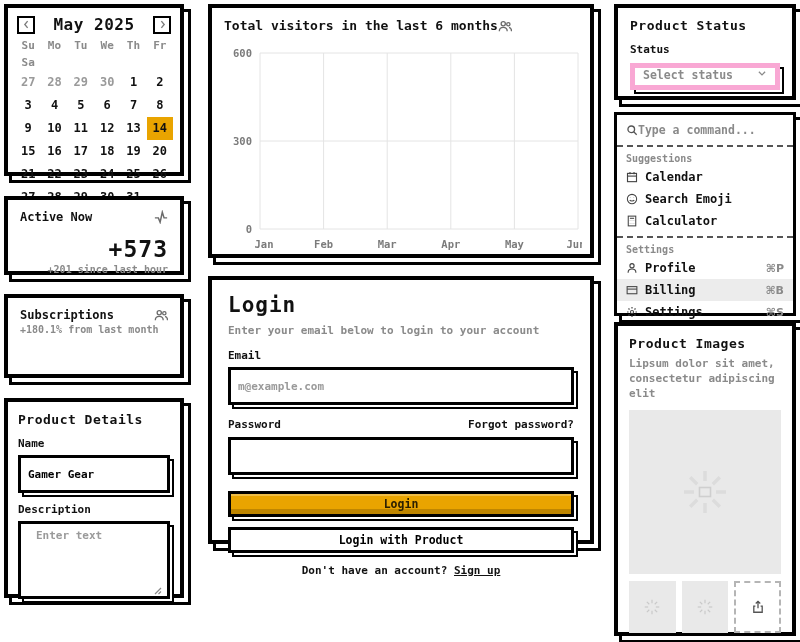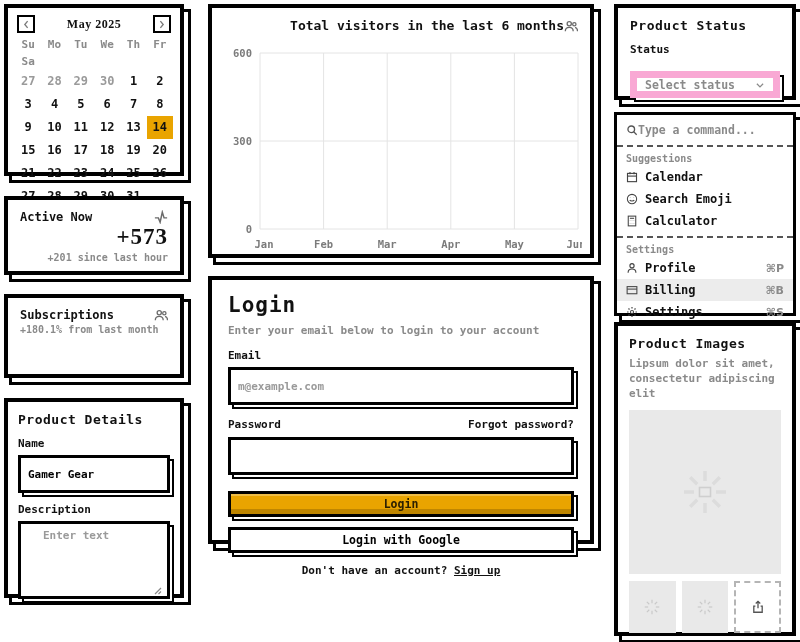--- a/index.html
+++ b/index.html
@@ -9,51 +9,51 @@
 
   .card { position:absolute; background:#fff; border:4px solid #000;
     box-shadow:6px 6px 0 -2px #fff, 6px 6px 0 1px #000; }
   .thin { border-width:3px; }
 
   
   #card-calendar { left:4px; top:4px; width:180px; height:172px; padding:5px 7px; }
   .cal-head { display:flex; align-items:center; justify-content:space-between; padding:2px 2px 3px; }
   .cal-nav { width:18px; height:18px; border:2px solid #000; background:#fff;
     display:flex; align-items:center; justify-content:center; color:#7b7b7b; cursor:pointer; }
-  .cal-title { font-size:12px; letter-spacing:0.5px;font-family:Liberation Serif, serif; }
+  .cal-title { font-size:16px; letter-spacing:0.5px; }
   .cal-week, .cal-grid { display:grid; grid-template-columns:repeat(6,1fr); text-align:center; }
   .cal-week span { font-size:11px; color:#8a8a8a; line-height:17px; }
   .cal-grid span { font-size:12px; line-height:23px; cursor:pointer; }
   .cal-grid span.muted { color:#9a9a9a; }
   .cal-grid span.selected { background:var(--accent); }
 
   
   #card-active { left:4px; top:196px; width:180px; height:79px; padding:10px 12px;text-align:right; }
   #card-subs   { left:4px; top:294px; width:180px; height:84px; padding:10px 12px; }
   .stat-head { display:flex; justify-content:space-between; align-items:center; font-size:12px; }
   .stat-head .ic { color:#6b6b6b; }
-  .stat-value { font-size:23px; letter-spacing:1px; margin-top:0;font-family:Liberation Serif, serif; }
+  .stat-value { font-size:23px; letter-spacing:1px; margin-top:12px; }
   .stat-cap { font-size:10px; color:#8a8a8a; margin-top:2px; white-space:nowrap; }
 
   
   #card-details { left:4px; top:398px; width:180px; height:200px; padding:10px 10px; }
   .card-title { font-size:13px; letter-spacing:0.5px; }
   .fld-label { font-size:11px; margin:10px 0 5px; }
   .pix-input { width:100%; border:3px solid #000; background:#fff; height:25px;
     font:inherit; font-size:11px; padding:16px 7px; outline:none;
     box-shadow:4px 4px 0 -2px #fff, 4px 4px 0 0 #000; }
   .pix-input::placeholder, .pix-area::placeholder { color:#9a9a9a; font-weight:bold; }
   .pix-area { width:100%; height:78px; border:3px solid #000; background:#fff;
-    font:inherit; font-size:11px; padding:5px 22px; outline:none; resize:none;
+    font:inherit; font-size:11px; padding:5px 15px; outline:none; resize:none;
     box-shadow:4px 4px 0 -2px #fff, 4px 4px 0 0 #000; }
   .resize-h { position:absolute; right:8px; bottom:8px; color:#8a8a8a; }
 
   
   #card-chart { left:208px; top:4px; width:386px; height:254px; padding:10px 12px; }
-  .chart-head { display:flex; justify-content:flex-end; align-items:center; font-size:13px; }
+  .chart-head { display:flex; justify-content:flex-start; align-items:center; font-size:13px; }
   .chart-head .ic { color:#6b6b6b; }
   #chart-svg { margin-top:8px; }
   .tick { font-size:10.5px; fill:#7b7b7b; font-weight:bold;
     font-family:"DejaVu Sans Mono",monospace; }
 
   
   #card-login { left:208px; top:276px; width:386px; height:268px; padding:13px 16px; }
   .login-title { font-size:21px; letter-spacing:1px; }
   .login-sub { font-size:11px; color:#8a8a8a; margin:7px 0 12px; }
   .row-between { display:flex; justify-content:space-between; align-items:center; }
@@ -62,22 +62,22 @@
     font-weight:bold; cursor:pointer; display:flex; align-items:center; justify-content:center;
     box-shadow:4px 4px 0 -2px #fff, 4px 4px 0 0 #000; }
   .btn-primary { background:var(--accent); color:#2b2000; margin-top:16px;
     box-shadow:4px 4px 0 -2px #fff, 4px 4px 0 0 #000, inset 0 -5px 0 rgba(0,0,0,0.18), inset 0 2px 0 rgba(255,255,255,0.28); }
   .btn-outline { background:#fff; margin-top:10px; }
   .login-footer { text-align:center; font-size:11px; margin-top:11px; }
   .signup { text-decoration:underline; cursor:pointer; }
 
   
   #card-status { left:614px; top:4px; width:182px; height:96px; padding:10px 12px; }
-  .select { margin-top:15px; display:flex; align-items:center; justify-content:space-between;
-    border:7px solid #f9a8d4; height:27px; padding:0 8px; cursor:pointer; color:#8a8a8a;
+  .select { margin-top:7px; display:flex; align-items:flex-start; justify-content:space-between;
+    border:5px solid #f9a8d4; height:27px; padding:0 8px; cursor:pointer; color:#8a8a8a;
     font-size:11.5px; box-shadow:4px 4px 0 -2px #fff, 4px 4px 0 0 #000; }
 
   
   #card-command { left:614px; top:112px; width:182px; height:204px; }
   .cmd-input { display:flex; align-items:center; padding:8px 9px;
     border-bottom:2px dashed #555; color:#8a8a8a; font-size:11.5px; cursor:text; }
   .cmd-group-label { font-size:10px; color:#8a8a8a; padding:6px 9px 2px; }
   .cmd-item { display:flex; align-items:center; gap:7px; padding:4px 9px; font-size:12px; cursor:pointer; }
   .cmd-item .ic { color:#444; display:flex; }
   .cmd-item.hl { background:#ececec; }
@@ -249,21 +249,21 @@
   <div class="login-title">Login</div>
   <div class="login-sub">Enter your email below to login to your account</div>
   <div class="fld-label" style="margin-top:4px;">Email</div>
   <input class="pix-input" placeholder="m@example.com" style="">
   <div class="row-between" style="margin-top:13px;">
     <span class="fld-label" style="margin:0;">Password</span>
     <span class="link" style="font-size:11px;">Forgot password?</span>
   </div>
   <input class="pix-input" style="margin-top: 6px;" type="password">
   <button class="btn btn-primary">Login</button>
-  <button class="btn btn-outline">Login with Google</button>
+  <button class="btn btn-outline">Login with Product</button>
   <div class="login-footer">
     <span>Don't have an account?</span>
     <span class="signup">Sign up</span>
   </div>
 </div>
 
 <div class="card" id="card-status">
   <div class="card-title">Product Status</div>
   <div class="fld-label">Status</div>
   <div class="select">

